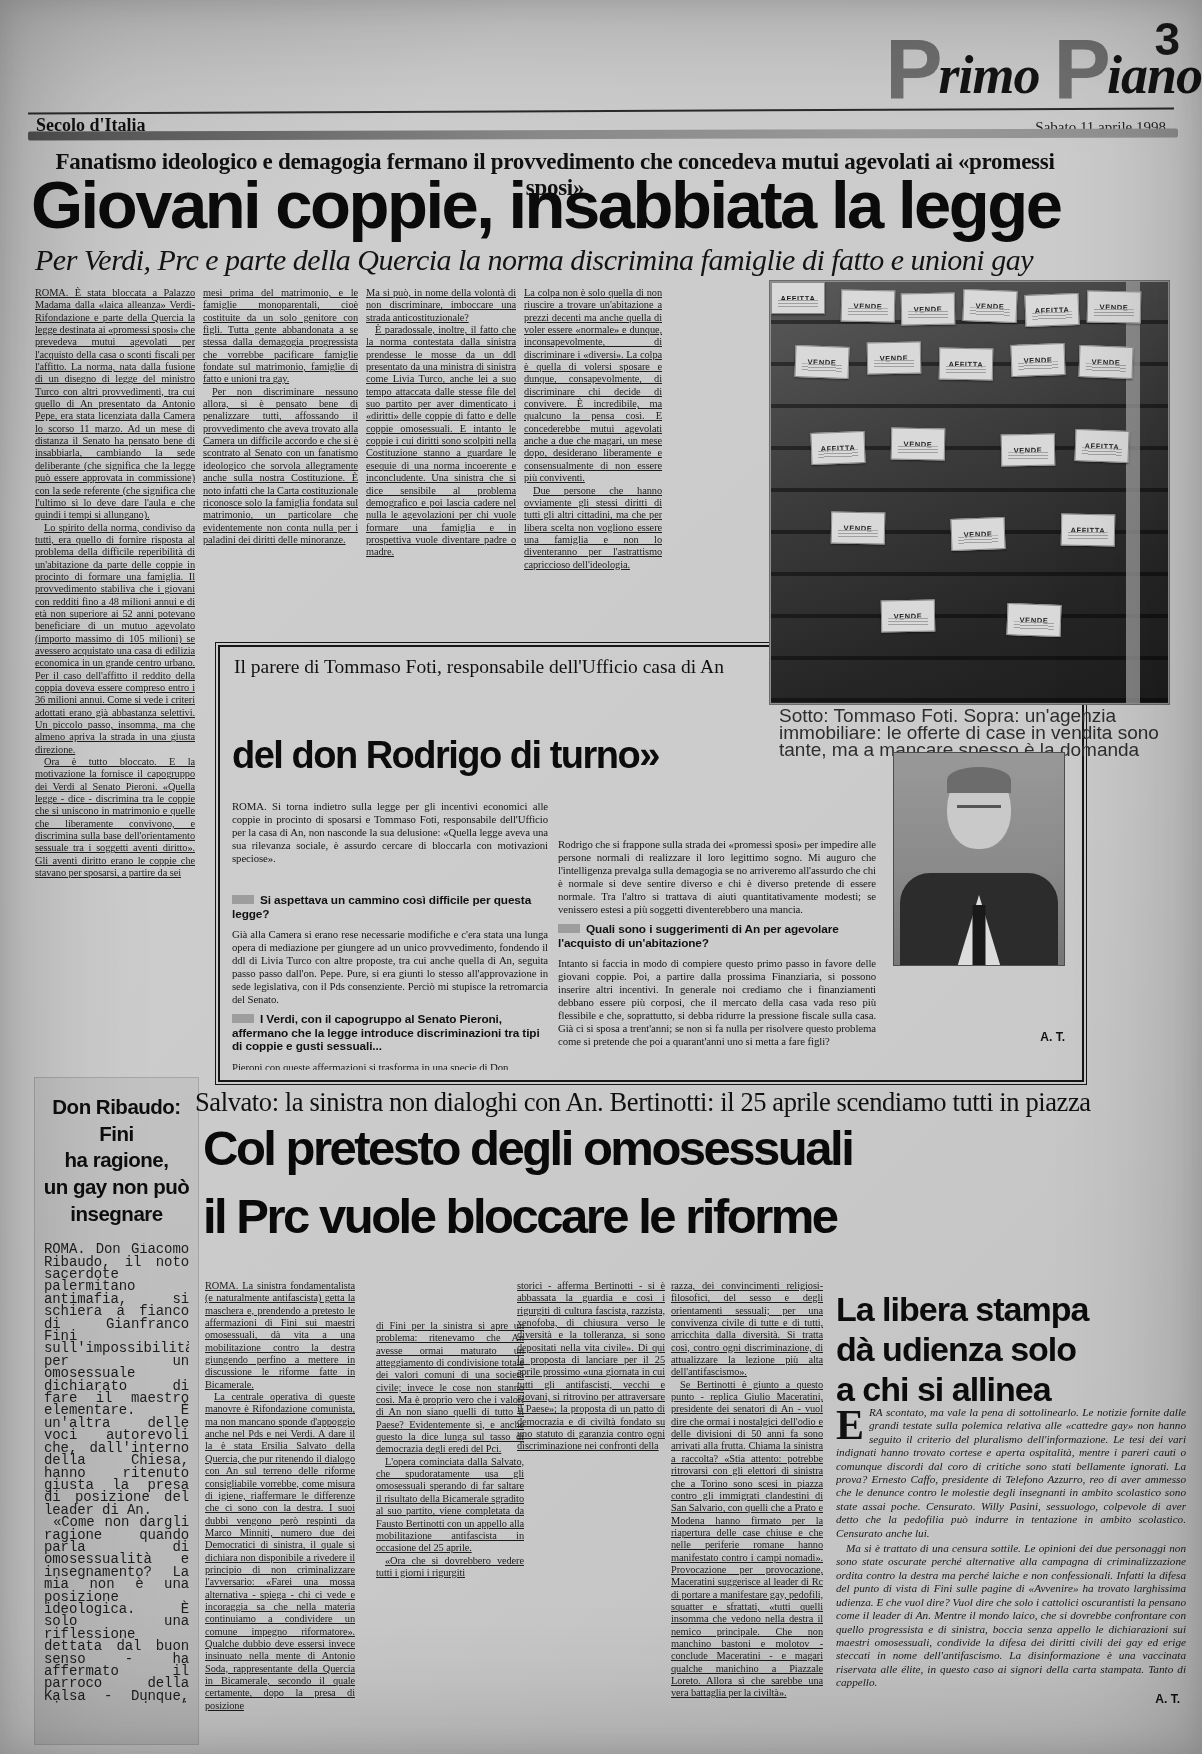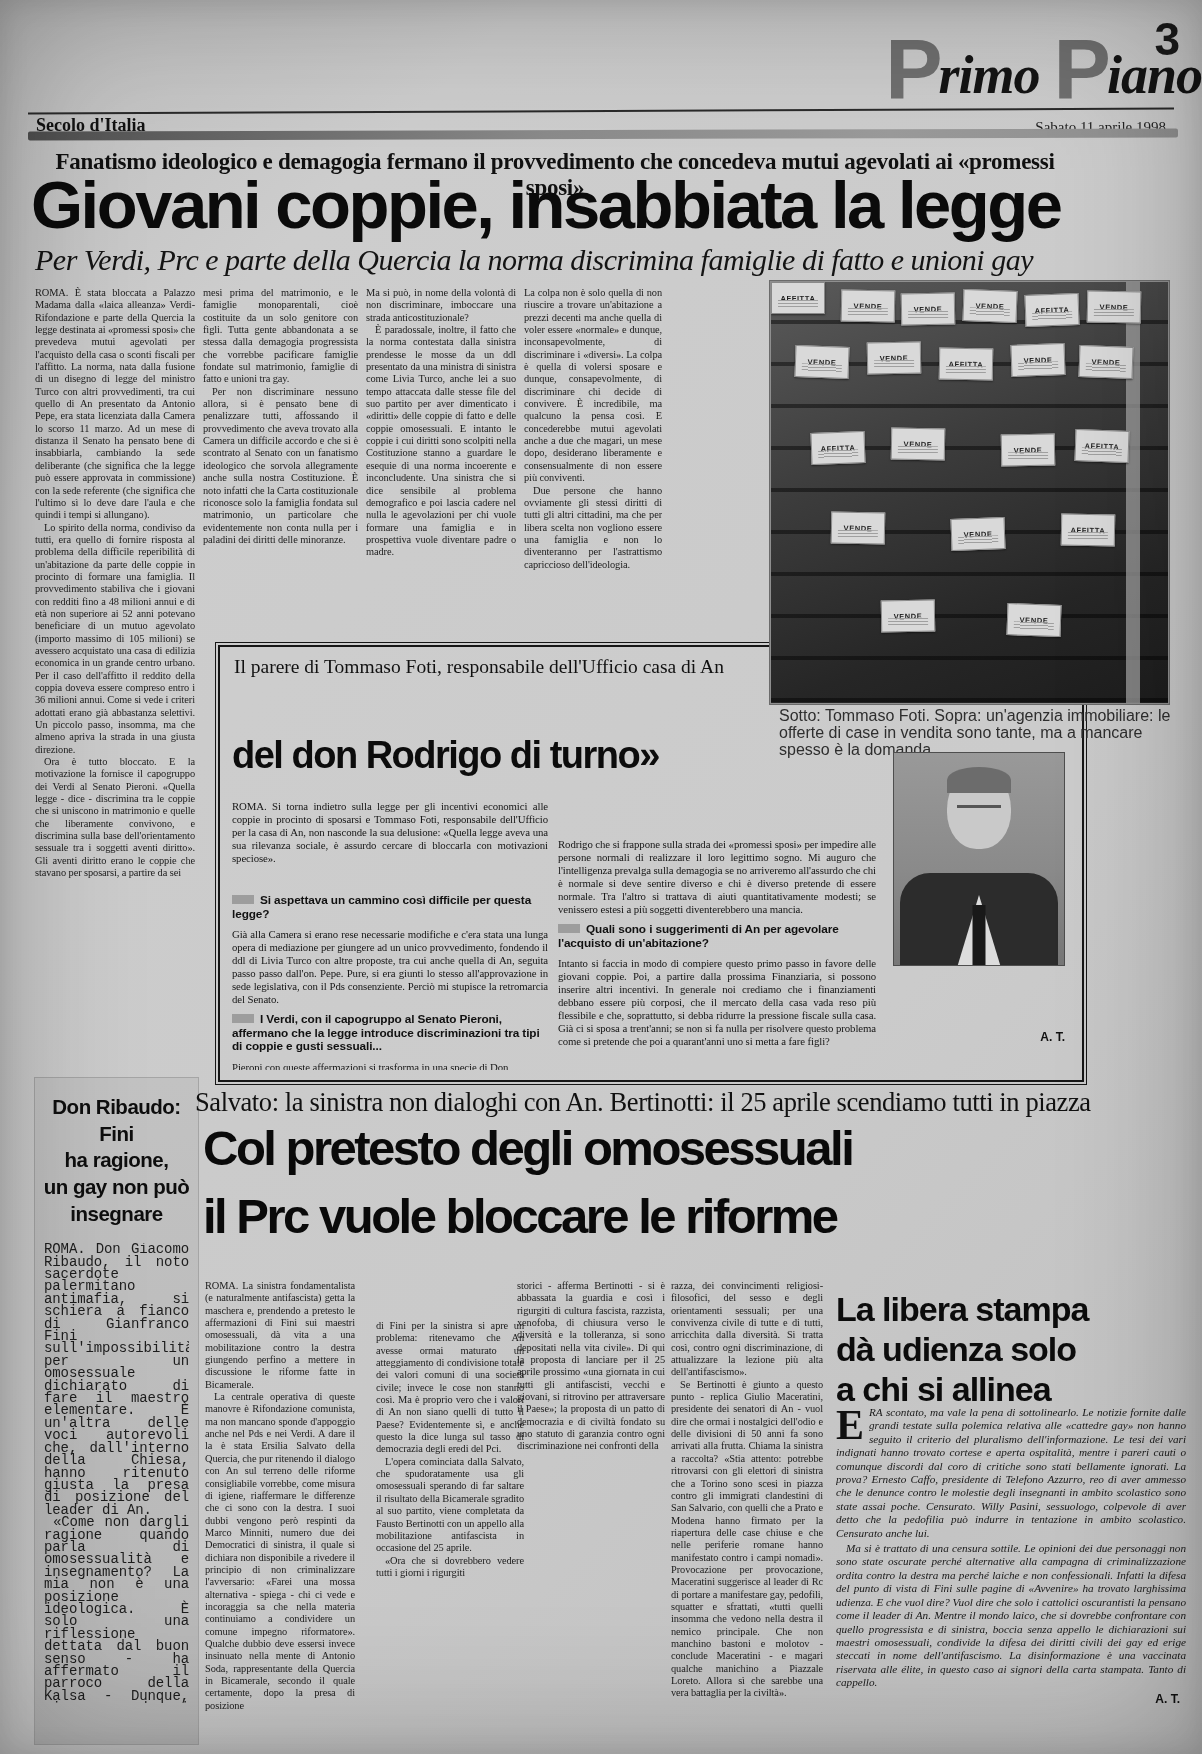--- a/index.html
+++ b/index.html
@@ -38,21 +38,21 @@
   #lead-kicker{position:absolute;top:149px;left:35px;width:1040px;
     font-weight:700;font-size:23px;color:#101010;letter-spacing:-0.3px;text-align:center;}
   #lead-headline{position:absolute;top:171px;left:31px;width:1150px;
     font-family:"Liberation Sans",sans-serif;font-weight:900;font-size:67px;
     letter-spacing:-2.5px;color:#0b0b0b;line-height:1.02;}
   #lead-subhead{position:absolute;top:243px;left:35px;width:1010px;
     font-style:italic;font-size:30px;color:#141414;letter-spacing:-0.5px;}
 
   .col{position:absolute;font-size:10.4px;line-height:12.35px;text-align:justify;
     color:#1c1c1c;overflow:hidden;letter-spacing:-0.1px;}
-  .col p{margin:0;text-indent:9px;}
+  .col p{margin:0;text-indent:9px;text-decoration:underline;}
   .col p:first-child{text-indent:0;}
   #mcol1{left:35px;top:287px;width:160px;height:747px;}
   #mcol2{left:203px;top:287px;width:155px;height:300px;}
   #mcol3{left:366px;top:287px;width:150px;height:300px;}
   #mcol4{left:524px;top:287px;width:138px;height:300px;}
 
   
   #agency-photo{position:absolute;left:770px;top:281px;width:397px;height:421px;
     background:
       repeating-linear-gradient(180deg, rgba(0,0,0,0) 0 38px, rgba(0,0,0,.45) 38px 42px),
@@ -81,21 +81,21 @@
   .sign:nth-of-type(13){left:120px;top:146px;transform:rotate(1deg);}
   .sign:nth-of-type(14){left:230px;top:152px;transform:rotate(-1deg);}
   .sign:nth-of-type(15){left:304px;top:148px;transform:rotate(2deg);}
   .sign:nth-of-type(16){left:60px;top:230px;transform:rotate(1deg);}
   .sign:nth-of-type(17){left:180px;top:236px;transform:rotate(-2deg);}
   .sign:nth-of-type(18){left:290px;top:232px;transform:rotate(1deg);}
   .sign:nth-of-type(19){left:110px;top:318px;transform:rotate(-1deg);}
   .sign:nth-of-type(20){left:236px;top:322px;transform:rotate(2deg);}
 
   #agency-caption{position:absolute;left:779px;top:707px;width:404px;
-    font-family:"Liberation Sans",sans-serif;font-size:16px;line-height:17px;
+    font-family:"Liberation Sans",sans-serif;font-size:19px;line-height:17px;
     color:#2e2e2e;background:transparent;}
 
   
   #interview-box{position:absolute;left:218px;top:645px;width:862px;height:433px;
     border:2px solid #161616;outline:1px solid #161616;outline-offset:2px;
     background:rgba(205,205,205,.35);}
   #iv-kicker{position:absolute;left:234px;top:656px;width:640px;font-size:19.5px;color:#111;}
   .iv-headline{position:absolute;left:232px;width:600px;font-family:"Liberation Sans",sans-serif;
     font-weight:900;font-size:38px;letter-spacing:-1.5px;color:#0c0c0c;line-height:1;}
   #iv-h1{top:684px;}

